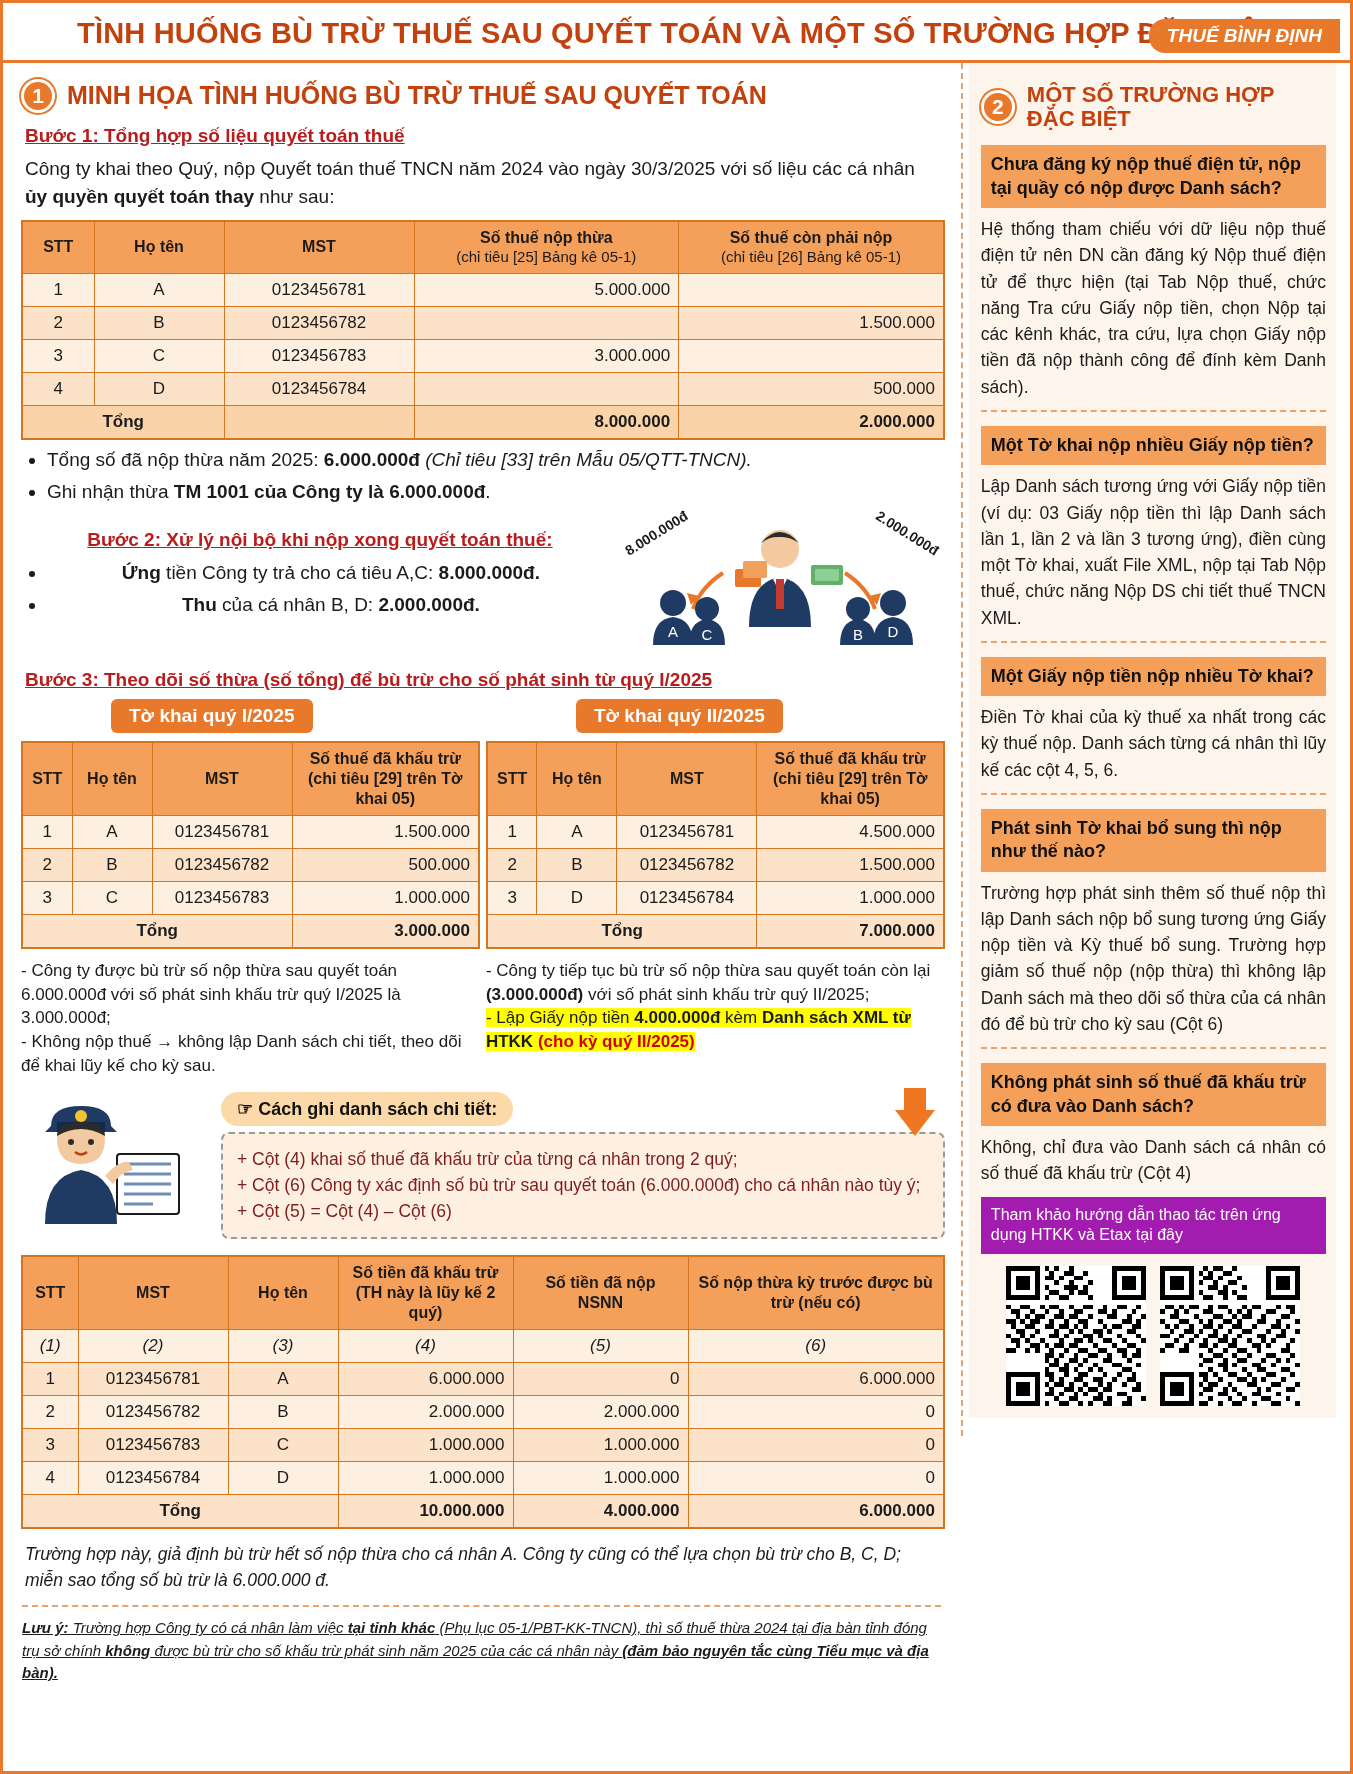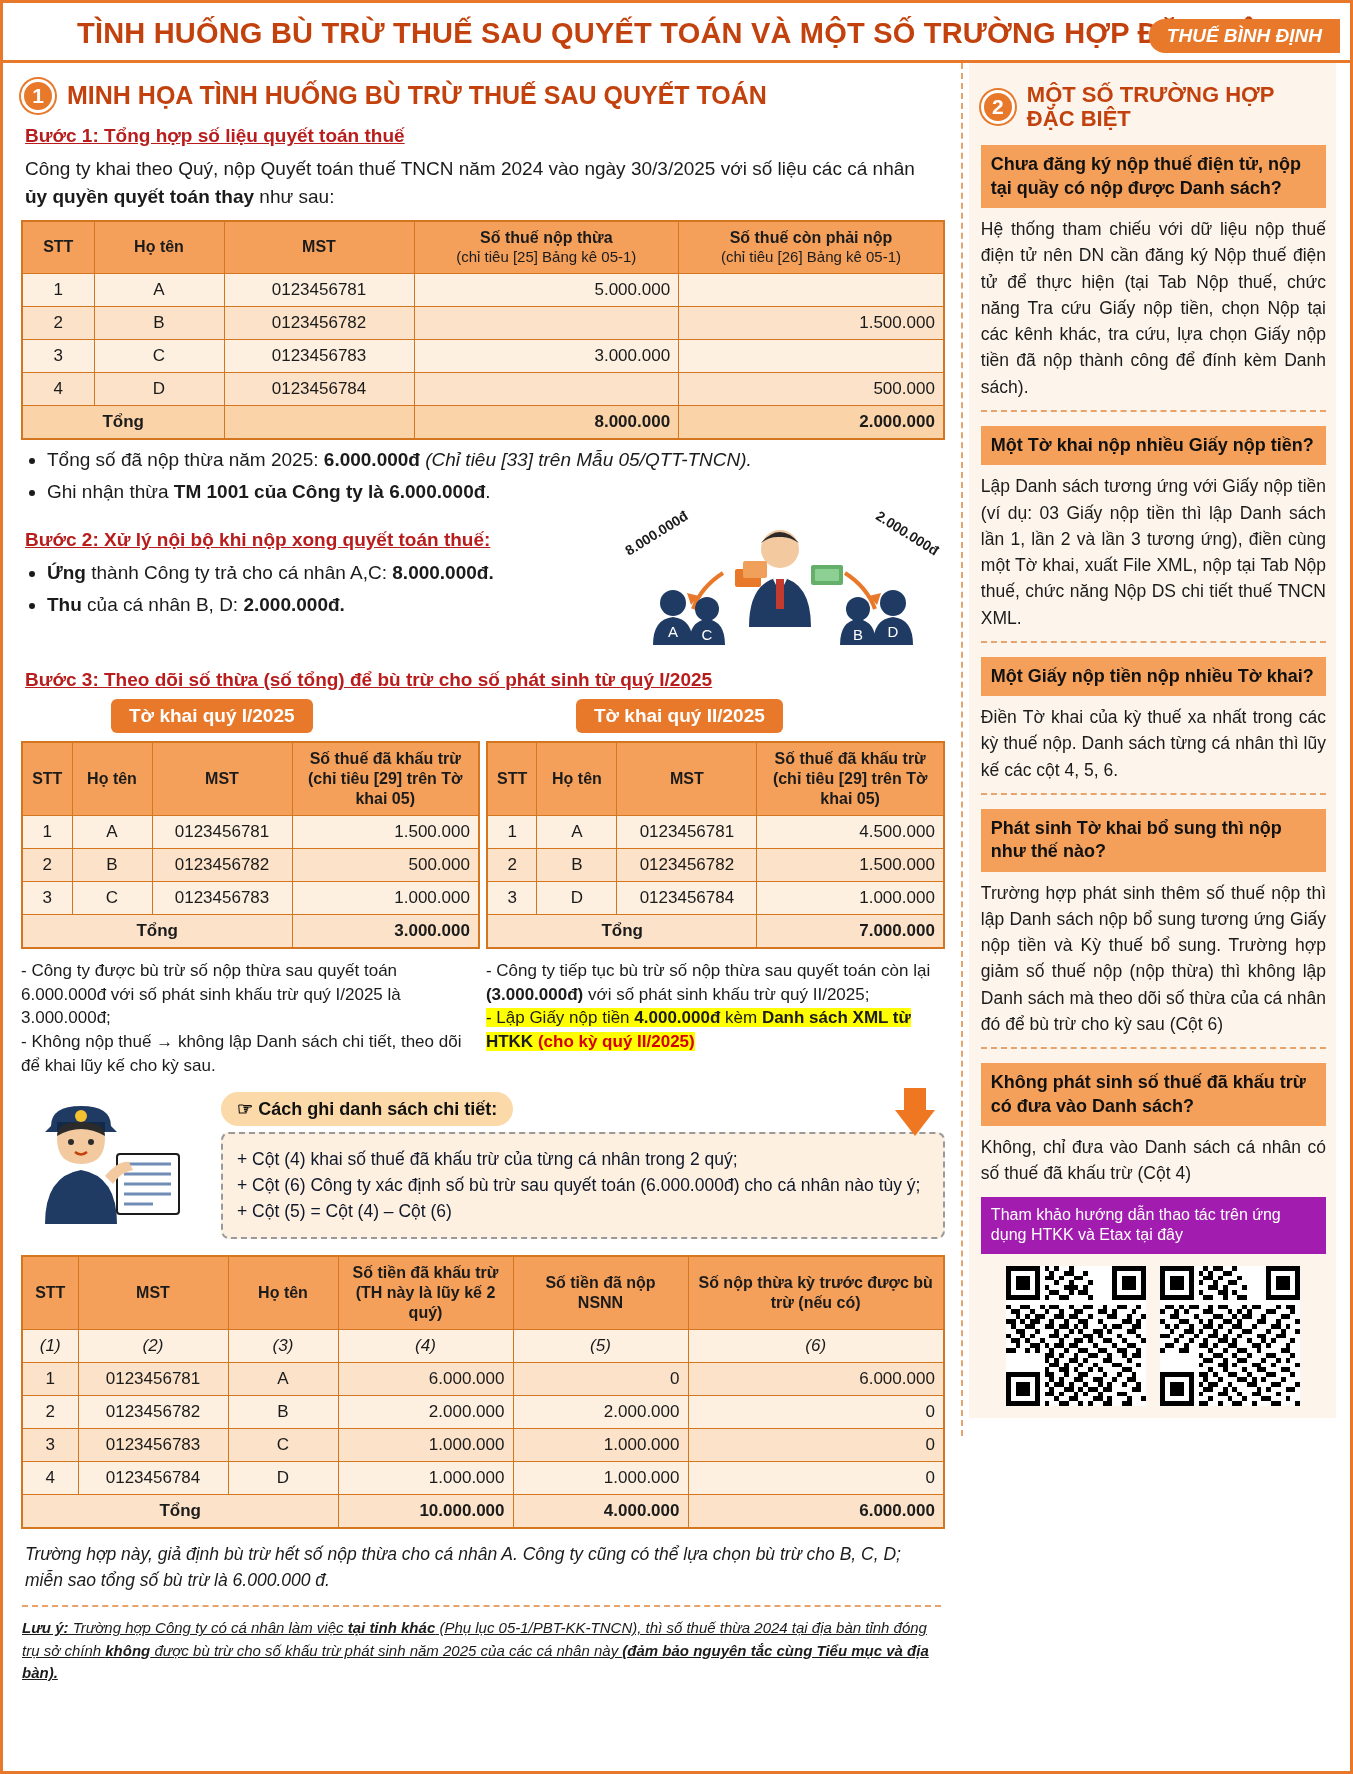--- a/index.html
+++ b/index.html
@@ -80,21 +80,21 @@
   .hl { background:#ffff00; }
   .red { color:#d40000; font-weight:bold; }
 
   
   .callout-tag {
     display:inline-block; background:#fbd9a8; border-radius:18px; padding:6px 16px;
     font-weight:bold; font-size:18px; color:#111;
   }
   .callout-box {
     border: 2px dashed #999; background:#fdf0e0; border-radius:8px;
-    padding:12px 14px; font-size:17.5px; line-height:1.5; color:#0f172a;
+    padding:12px 14px; font-size:17.5px; line-height:1.5; color:#7f1d1d;
   }
   .arrow-down {
     width:0;height:0;border-left:20px solid transparent;border-right:20px solid transparent;
     border-top:26px solid #ef7722; margin: 0 auto;
   }
   .arrow-stem { width:22px;height:22px;background:#ef7722;margin:0 auto; }
 
   .closing { font-size:17.5px; font-style:italic; line-height:1.5; margin:12px 4px; }
   .luuy {
     border-top: 2px dashed #e8a36a; padding-top: 10px; margin: 10px 4px 0 1px;
@@ -199,26 +199,26 @@
 
       <ul class="bullets">
         <li>
           <span>Tổng số đã nộp thừa năm 2025: </span><b>6.000.000đ</b><span class="ital"> (Chỉ tiêu [33] trên Mẫu 05/QTT-TNCN).</span>
         </li>
         <li>
           <span>Ghi nhận thừa </span><b>TM 1001 của Công ty là 6.000.000đ</b><span>.</span>
         </li>
       </ul>
 
-      <div style="display:flex; align-items:flex-start;">
+      <div style="display:flex; align-items:flex-start;text-align:center;">
         <div style="flex:1 1 auto;">
           <div class="step-title">Bước 2: Xử lý nội bộ khi nộp xong quyết toán thuế:</div>
           <ul class="bullets">
             <li>
-              <b>Ứng</b><span> thành Công ty trả cho cá nhân A,C: </span><b>8.000.000đ.</b>
+              <b>Ứng</b><span> tiền Công ty trả cho cá tiêu A,C: </span><b>8.000.000đ.</b>
             </li>
             <li>
               <b>Thu</b><span> của cá nhân B, D: </span><b>2.000.000đ.</b>
             </li>
           </ul>
         </div>
 
         <div style="width:330px; position:relative; height:140px;">
           <svg width="330" height="140" viewBox="0 0 330 140">
 

